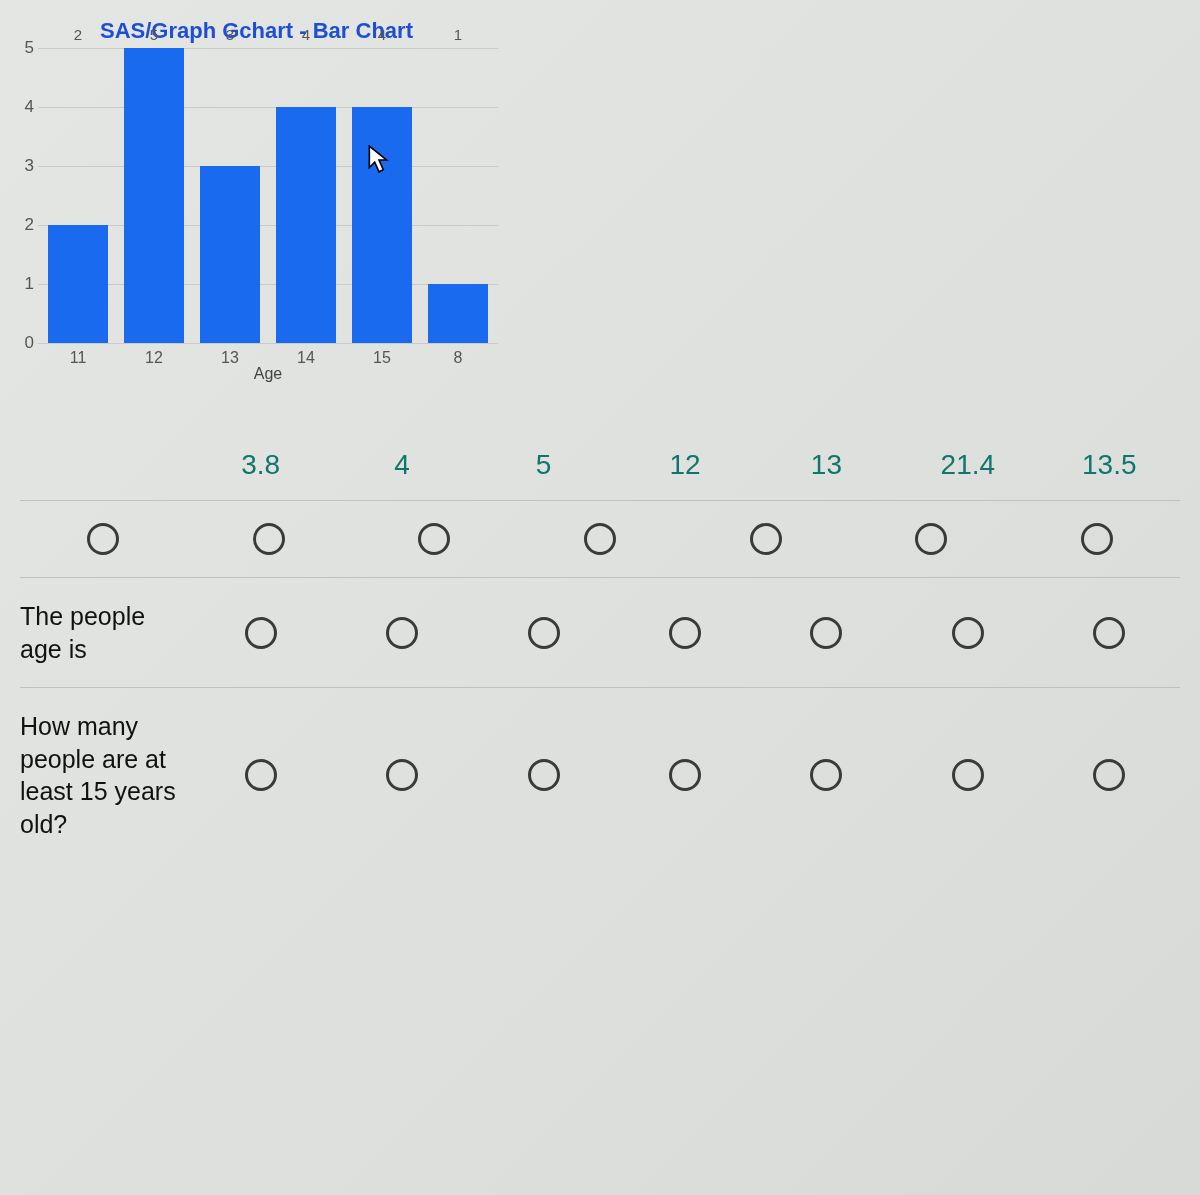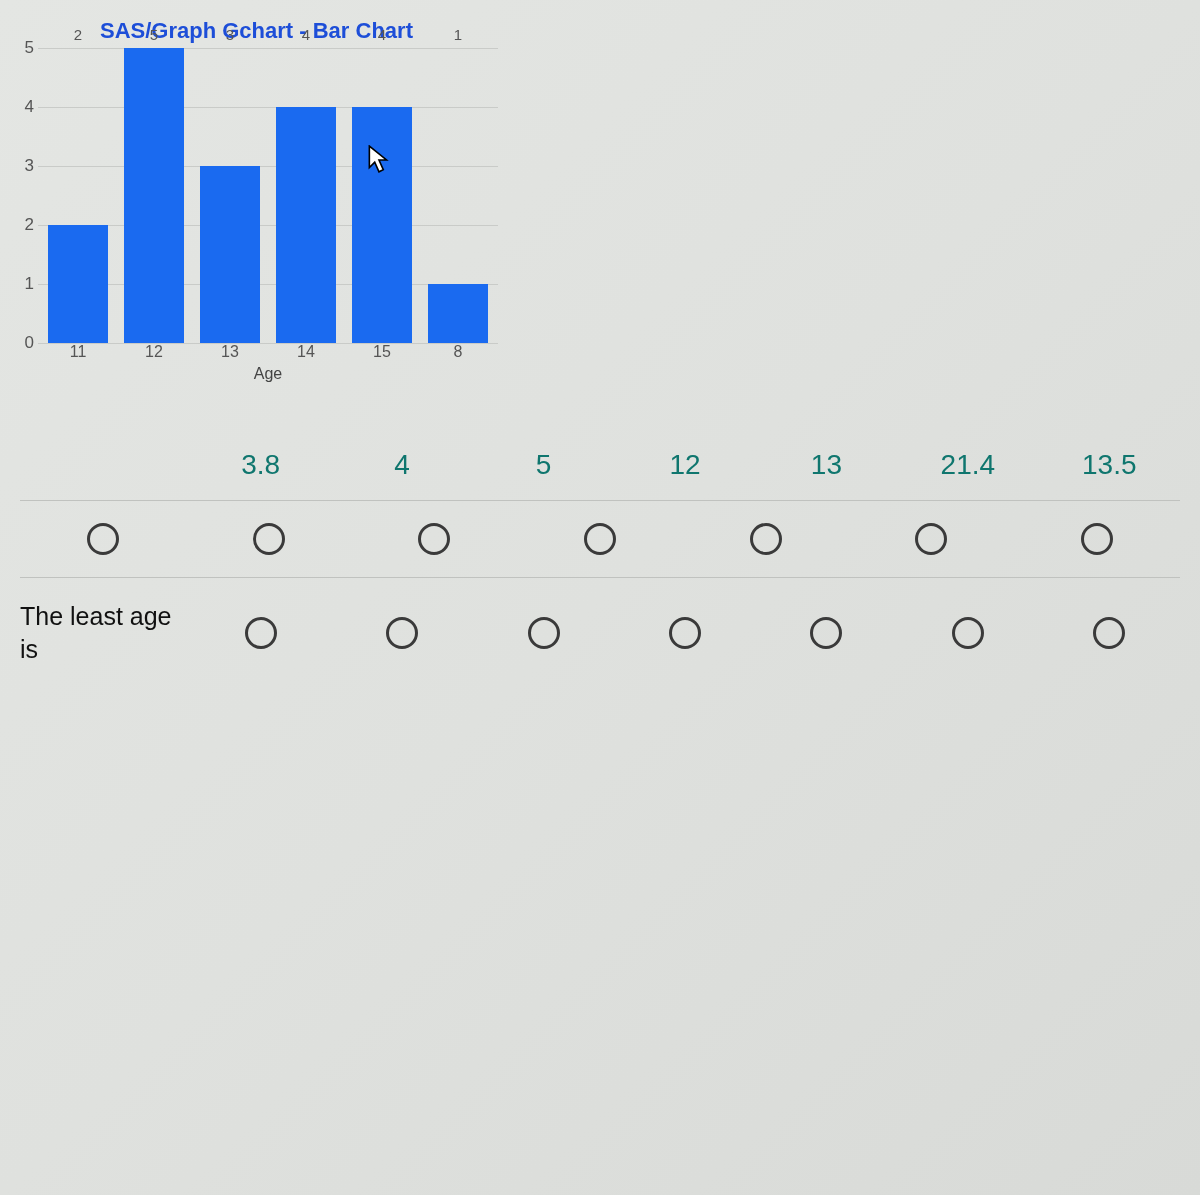--- a/index.html
+++ b/index.html
@@ -58,20 +58,21 @@
     color:#555;
     top:-22px;
   }
   .x-tick {
     position:absolute;
     width:60px;
     text-align:center;
     font-size:16px;
     color:#555;
     top:100%;
+    margin-top:6px;
   }
   .x-label {
     position:absolute;
     left:0; width:100%;
     top:100%; margin-top:22px;
     text-align:center;
     font-size:16px;
     color:#444;
   }
   
@@ -198,21 +199,45 @@
         <div class="radio" role="radio"></div>
       </div>
       <div class="opt">
         <div class="radio" role="radio"></div>
       </div>
       <div class="opt">
         <div class="radio" role="radio"></div>
       </div>
     </div>
     <div class="q-row">
-      <div class="q-label">The least age is</div>
+      <div class="q-label">The people age is</div>
+      <div class="opt">
+        <div class="radio" role="radio"></div>
+      </div>
+      <div class="opt">
+        <div class="radio" role="radio"></div>
+      </div>
+      <div class="opt">
+        <div class="radio" role="radio"></div>
+      </div>
+      <div class="opt">
+        <div class="radio" role="radio"></div>
+      </div>
+      <div class="opt">
+        <div class="radio" role="radio"></div>
+      </div>
+      <div class="opt">
+        <div class="radio" role="radio"></div>
+      </div>
+      <div class="opt">
+        <div class="radio" role="radio"></div>
+      </div>
+    </div>
+    <div class="q-row">
+      <div class="q-label">How many people are at least 15 years old?</div>
       <div class="opt">
         <div class="radio" role="radio"></div>
       </div>
       <div class="opt">
         <div class="radio" role="radio"></div>
       </div>
       <div class="opt">
         <div class="radio" role="radio"></div>
       </div>
       <div class="opt">

